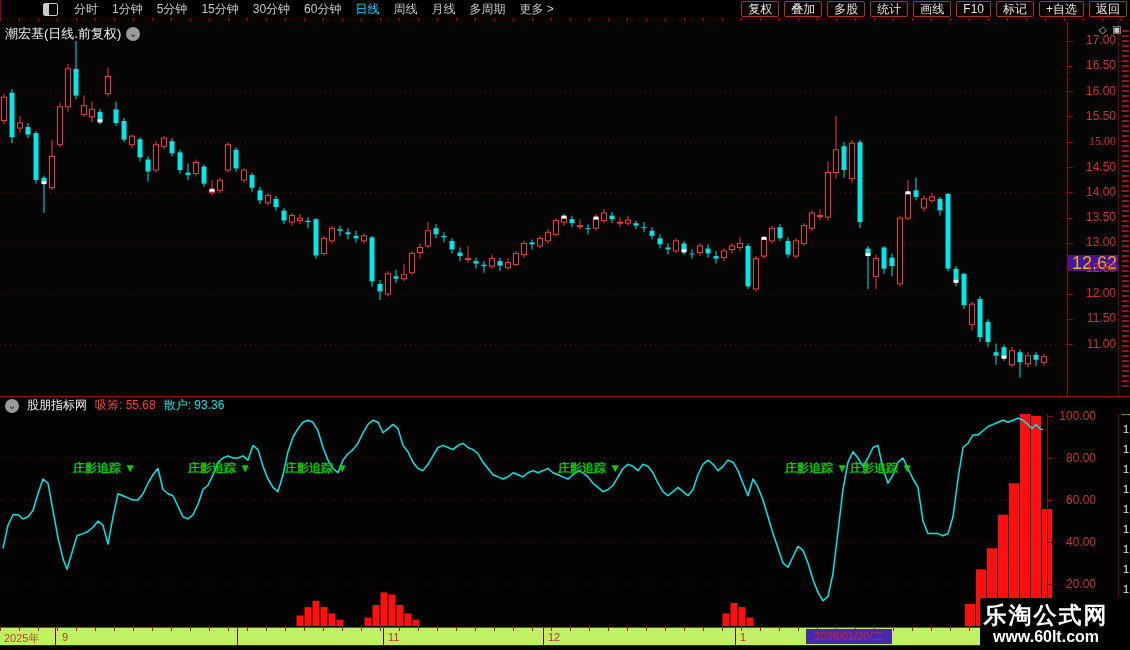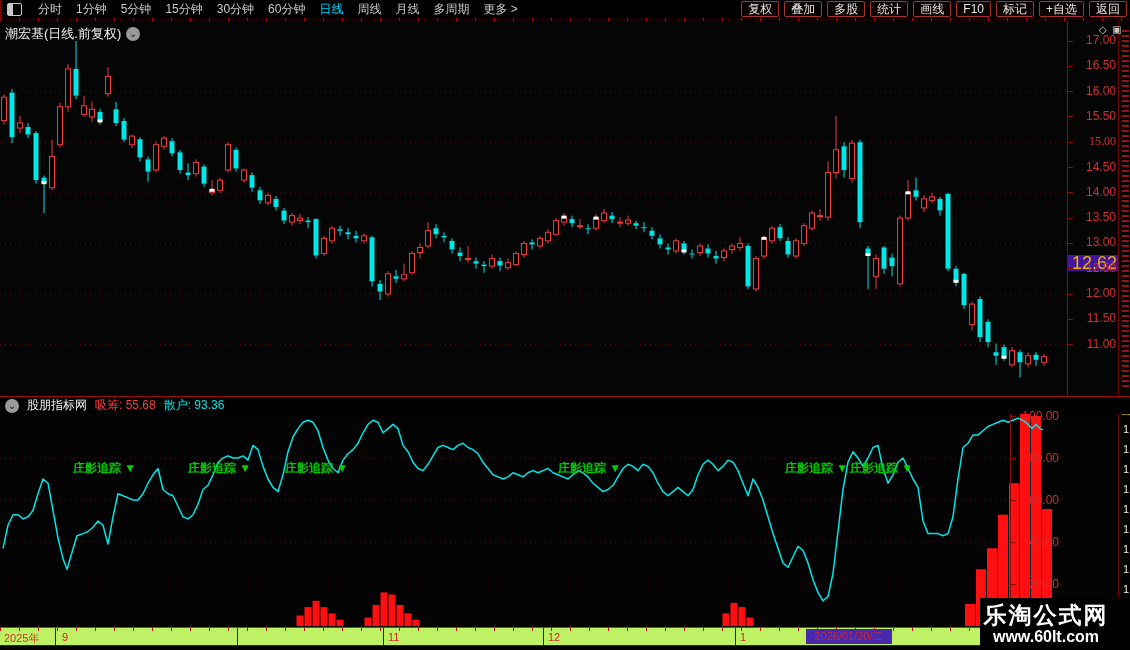--- a/index.html
+++ b/index.html
@@ -1,21 +1,21 @@
 <!DOCTYPE html>
 <html><head>
 <meta charset="utf-8">
 <style>
   html,body{margin:0;padding:0;background:#000;}
   #app{position:relative;width:1130px;height:650px;background:#030303;overflow:hidden;
        font-family:"Liberation Sans","DejaVu Sans",sans-serif;-webkit-font-smoothing:none;}
   
   #toolbar{position:absolute;left:0;top:0;width:1130px;height:18px;display:flex;align-items:center;
            background:#000;border-left:1px solid #8b0000;}
-  #tb-left{display:flex;align-items:center;gap:14px;padding-left:6px;white-space:nowrap;}
+  #tb-left{display:flex;align-items:center;gap:14px;padding-left:6px;white-space:nowrap;margin-left:36px;}
   .tb-item{font-size:12px;color:#c9c9c9;cursor:default;}
   .tb-item.active{color:#00d9ff;}
   #win-icon{width:13px;height:11px;border:1px solid #c9c9c9;border-radius:2px;position:relative;margin-right:2px;}
   #win-icon::before{content:"";position:absolute;left:0;top:0;width:5px;height:11px;background:#c9c9c9;}
   #tb-right{margin-left:auto;display:flex;gap:5px;padding-right:4px;}
   .tb-btn{font-size:12px;color:#e6e6e6;border:1px solid #a2342a;border-radius:2px;
           padding:0 6px;line-height:14px;background:#0a0202;white-space:nowrap;}
   #ruler{position:absolute;left:0;top:18px;width:1130px;height:3px;background:#140000;
          border-bottom:1px solid #7a0808;
          background-image:repeating-linear-gradient(90deg,#a51212 0 1px,transparent 1px 19px);}
@@ -37,21 +37,21 @@
         background-image:repeating-linear-gradient(0deg,rgba(190,28,28,.75) 0 2px,transparent 2px 5px);}
   #strip-bot{position:absolute;left:1118px;top:396px;width:12px;height:254px;border-left:1px solid #6b0505;}
   #strip-bot .zi{position:absolute;left:2px;top:7px;color:#e8d400;font-size:11px;}
   .one-glyph{position:absolute;left:4px;color:#e8e8e8;font-size:11px;line-height:11px;}
   
   #ind-header{position:absolute;left:0;top:396px;width:1130px;height:18px;background:#000;
               border-top:1px solid #9e0b0b;display:flex;align-items:center;gap:8px;padding-left:5px;box-sizing:border-box;}
   #ind-name{font-size:12px;color:#f0f0f0;}
   .ind-val{font-size:12px;}
   #indChart{position:absolute;left:0;top:414px;}
-  #ind-axis{position:absolute;left:1010px;top:414px;width:51px;height:213px;border-left:1px solid #8a0a0a;}
+  #ind-axis{position:absolute;left:1047px;top:414px;width:51px;height:213px;border-left:1px solid #8a0a0a;}
   
   #time-axis{position:absolute;left:0;top:627px;width:1067px;height:19px;background:#bef264;
              border-top:1px solid #cf1f1f;border-bottom:1px solid #7a0808;box-sizing:border-box;}
   #time-ticks{position:absolute;left:0;top:0;width:100%;height:3px;
               background-image:repeating-linear-gradient(90deg,#b01010 0 1px,transparent 1px 19px);}
   .month-label{position:absolute;top:3px;font-size:11px;color:#cc2a2a;}
   .month-div{position:absolute;top:0;width:1px;height:17px;background:#6e0707;}
   #date-tag{position:absolute;top:1px;height:15px;background:#4a28ae;color:#cc2929;
             font-size:11px;line-height:15px;text-align:center;}
   #year-label{position:absolute;left:4px;top:3px;font-size:11px;color:#d23535;}

